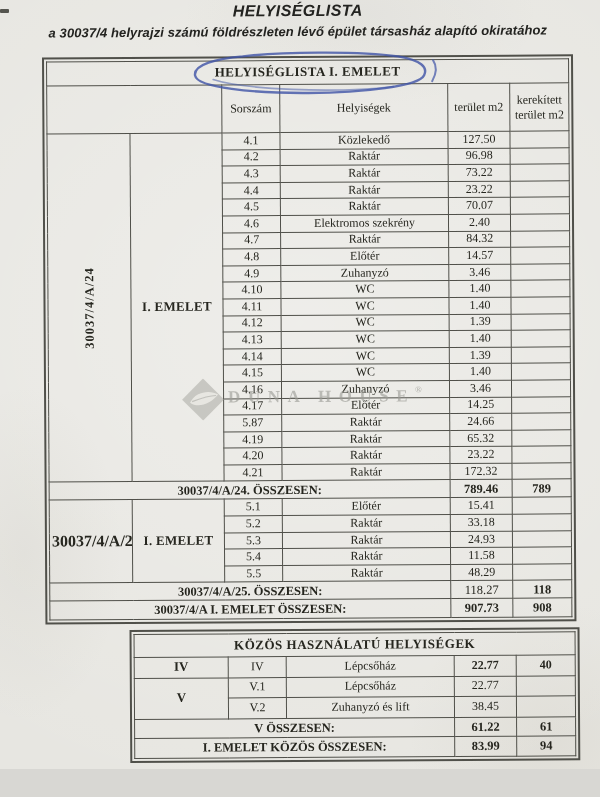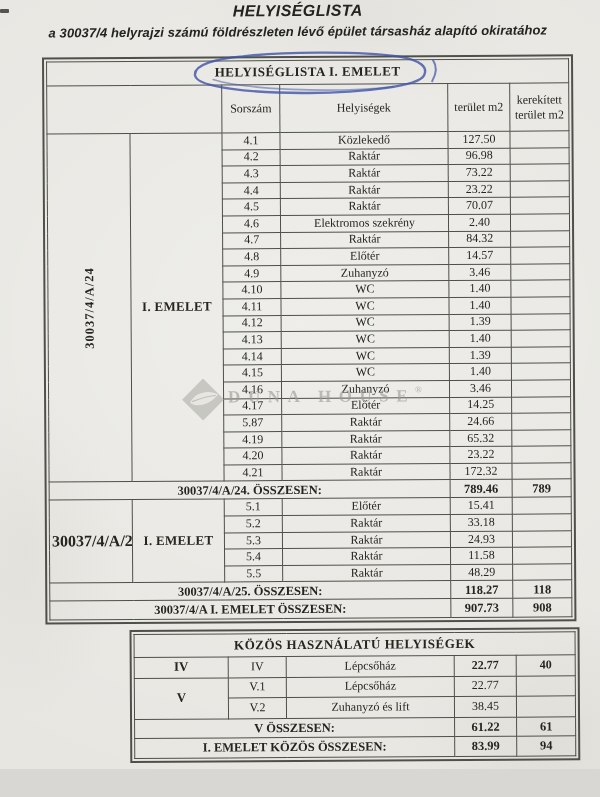--- a/index.html
+++ b/index.html
@@ -258,21 +258,21 @@
             <tr class="room">
               <td>5.5</td>
               <td>Raktár</td>
               <td>48.29</td>
               <td></td>
             </tr>
           </tbody>
         <tbody>
           <tr class="sum">
             <td colspan="4">30037/4/A/25.  ÖSSZESEN:</td>
-            <td style="font-weight:bold">118.27</td>
+            <td style="font-weight:normal">118.27</td>
             <td>118</td>
           </tr>
           <tr class="sum grand">
             <td colspan="4">30037/4/A I. EMELET ÖSSZESEN:</td>
             <td>907.73</td>
             <td>908</td>
           </tr>
         </tbody>
       </table>
     </div>

